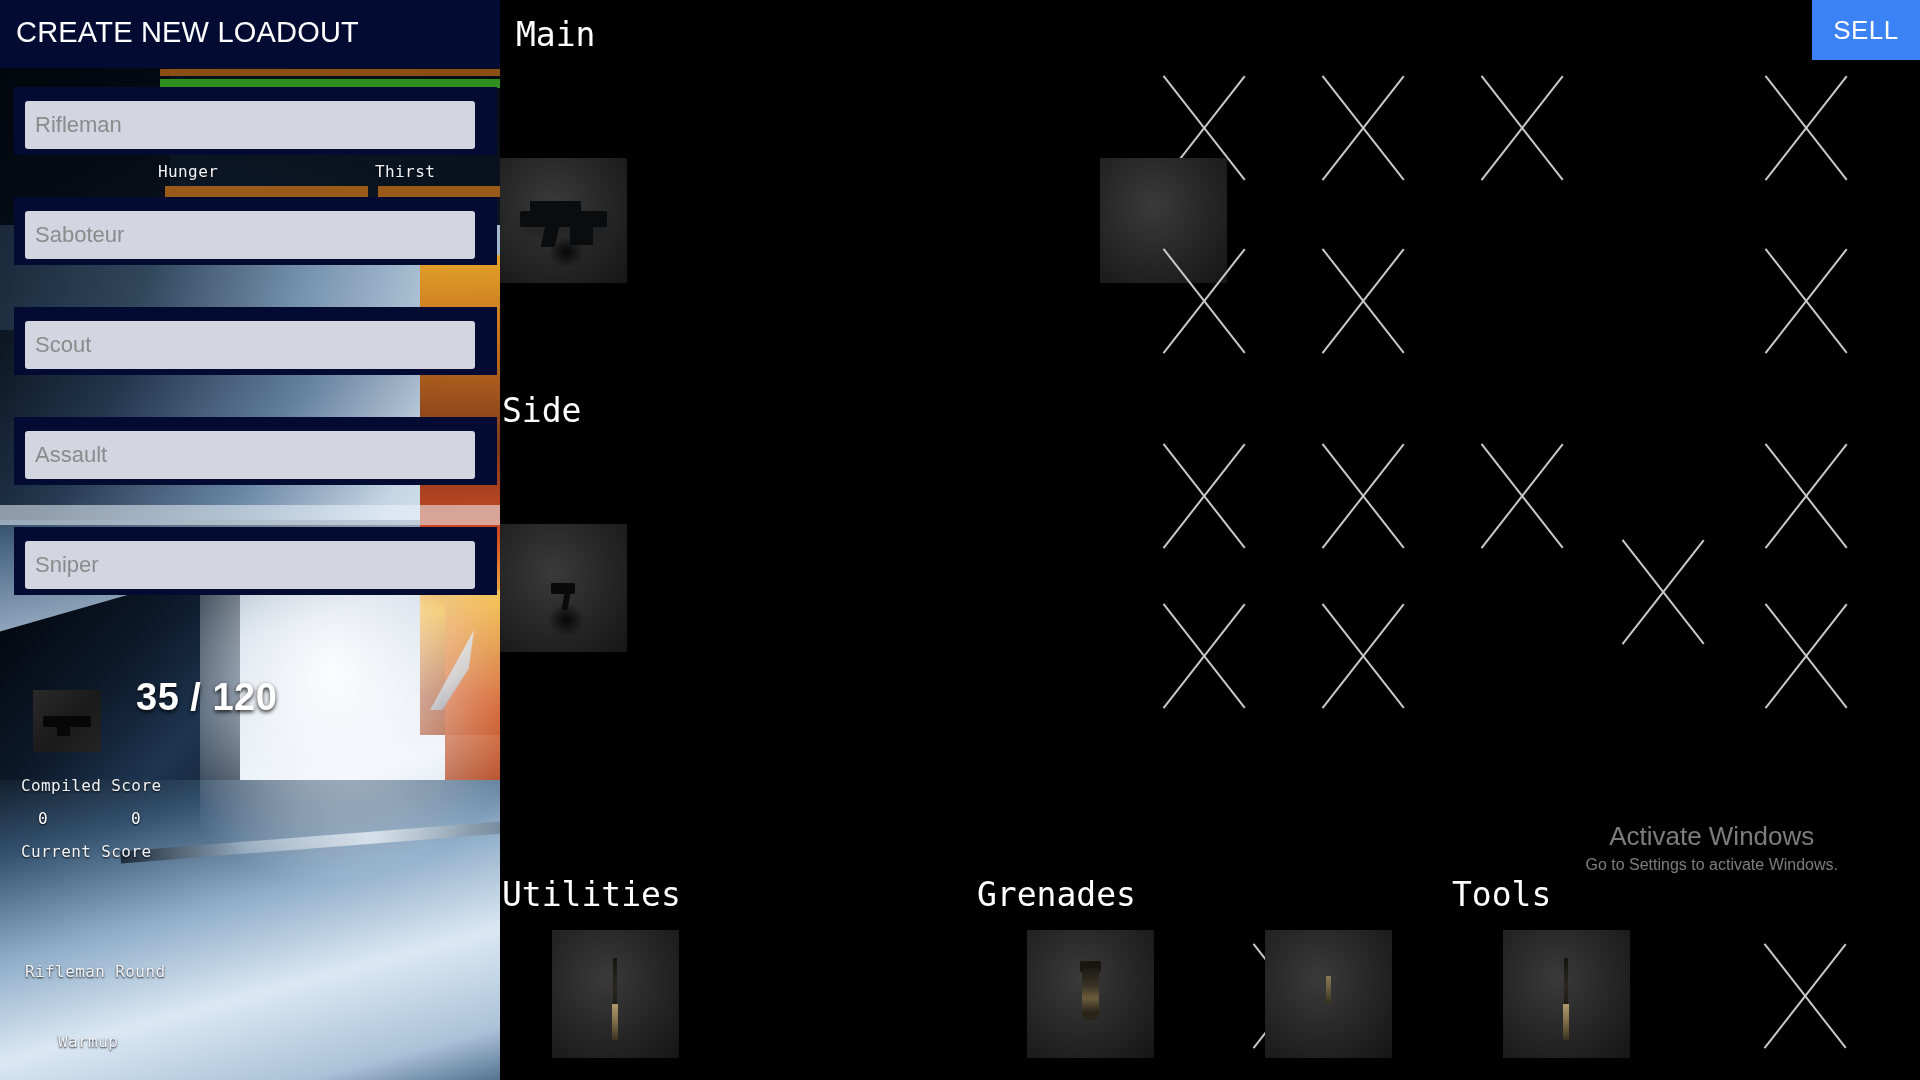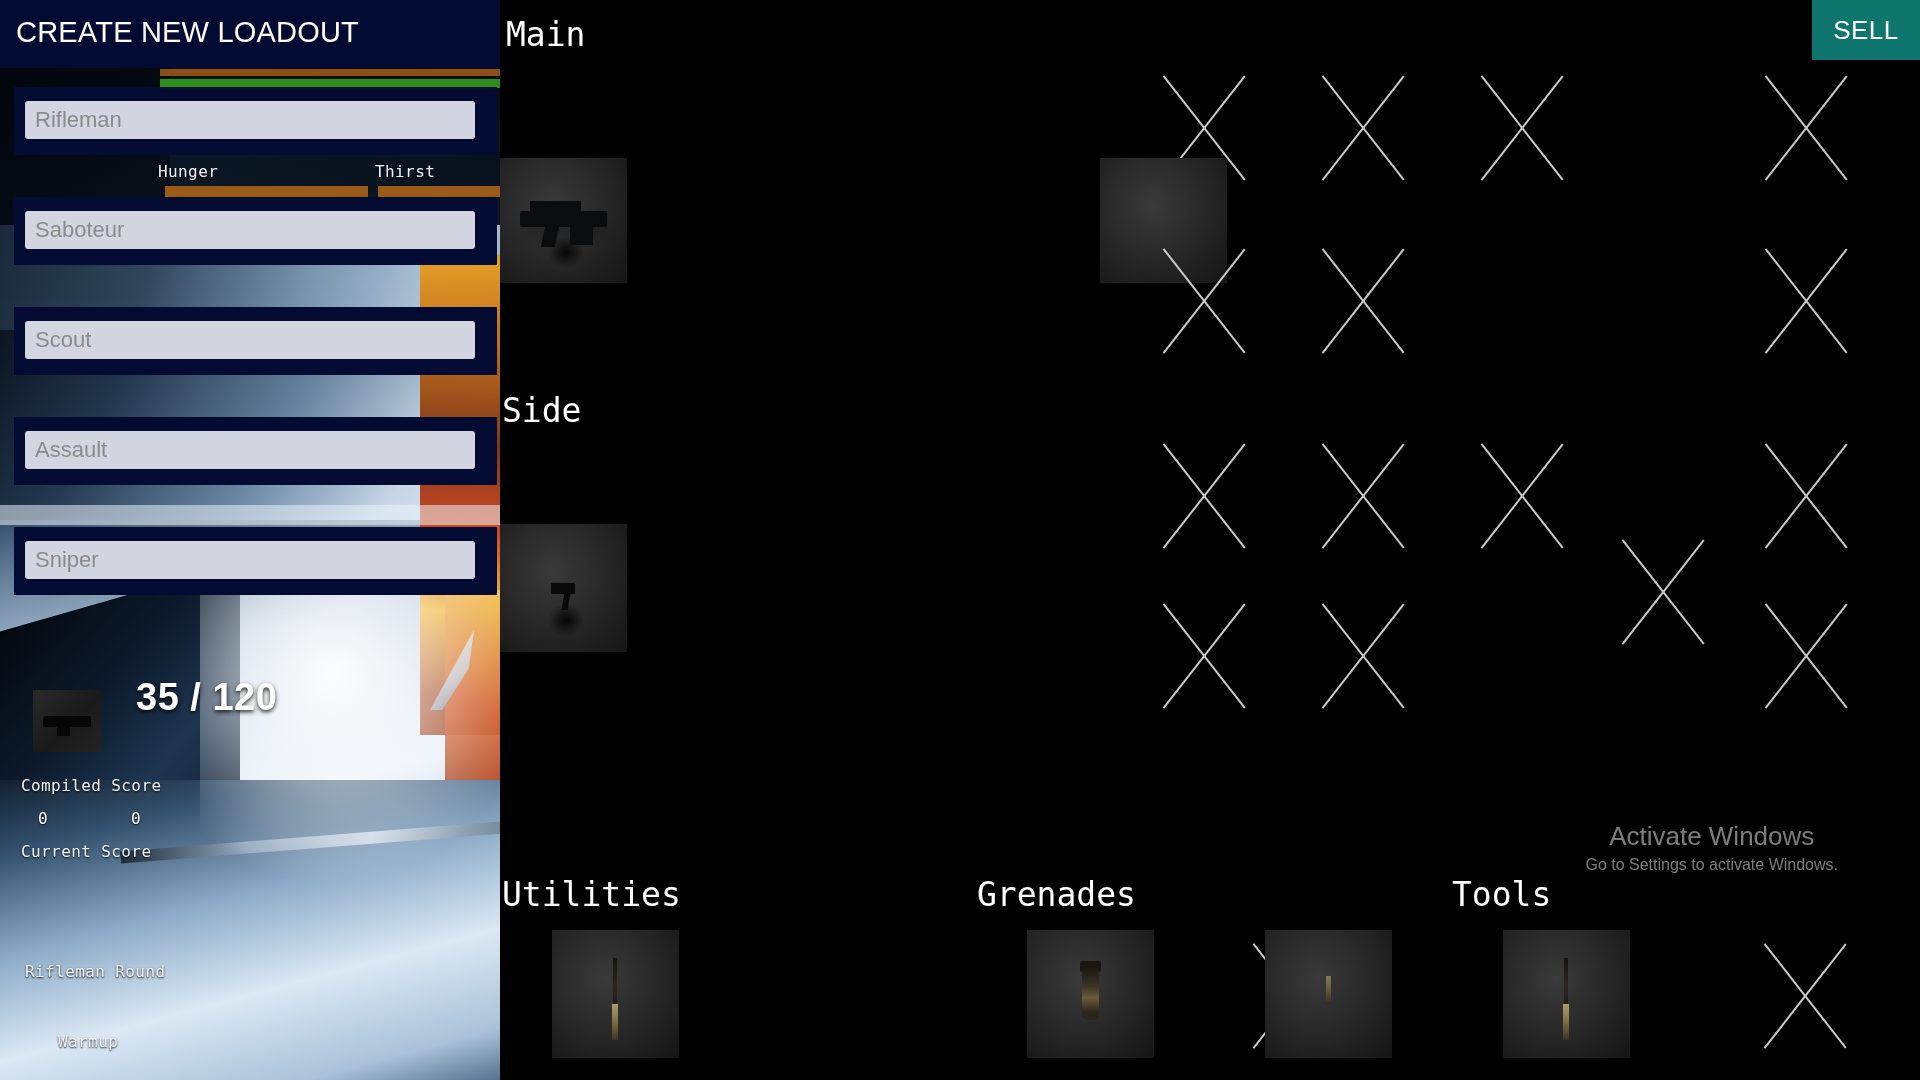--- a/index.html
+++ b/index.html
@@ -117,35 +117,35 @@
   .loadout-header h1 {
     position:absolute; left:16px; top:16px;
     font-size:29px; font-weight:400; color:#ffffff; letter-spacing:.2px;
     font-family:"Liberation Sans", sans-serif;
   }
   .loadout-row {
     position:absolute; left:14px; width:483px; height:68px;
     background:#040b33; pointer-events:auto;
   }
   .loadout-input {
-    position:absolute; left:11px; top:14px; width:450px; height:38px;
+    position:absolute; left:11px; top:14px; width:450px; height:48px;
     background:#d3d5e0; border:0; border-radius:3px;
     font-size:22px; color:#8b8b8b; padding:0 10px;
     font-family:"Liberation Sans", sans-serif;
   }
   .loadout-input::placeholder { color:#8b8b8b; opacity:1; }
 
   
   .inventory {
     position:absolute; left:500px; top:0; width:1420px; height:1080px;
     background:#000000;
   }
   .sell-button {
     position:absolute; right:0; top:0; width:108px; height:60px;
-    background:#0f766e; color:#ffffff; border:0;
+    background:#3b82f6; color:#ffffff; border:0;
     font-size:26px; font-family:"Liberation Sans", sans-serif;
     letter-spacing:.5px; cursor:pointer;
   }
   .section-title {
     position:absolute; font-family:"DejaVu Sans Mono", monospace;
     font-size:33px; color:#ffffff; letter-spacing:0px; white-space:nowrap;
   }
 
   
   .slot { position:absolute; }
@@ -288,21 +288,21 @@
     </div>
     <div class="loadout-row" style="top:417px;">
       <input class="loadout-input" type="text" value="" placeholder="Assault" style="">
     </div>
   </div>
 
   <div class="inventory">
 
     <button class="sell-button">SELL</button>
 
-    <span class="section-title" style="left:6px; top:15px;">Main</span>
+    <span class="section-title" style="left:16px; top:15px;">Main</span>
 
     <div class="slot filled" style="left:0px; top:158px; width:127px; height:125px;">
       <div class="item-img">
         <div class="item-shadow"></div>
         <div class="w-rifle-top"></div>
         <div class="w-rifle"></div>
       </div>
     </div>
     <div class="slot empty" style="left:637px; top:62px; width:134px; height:132px;"></div>
     <div class="slot empty" style="left:796px; top:62px; width:134px; height:132px;"></div>

